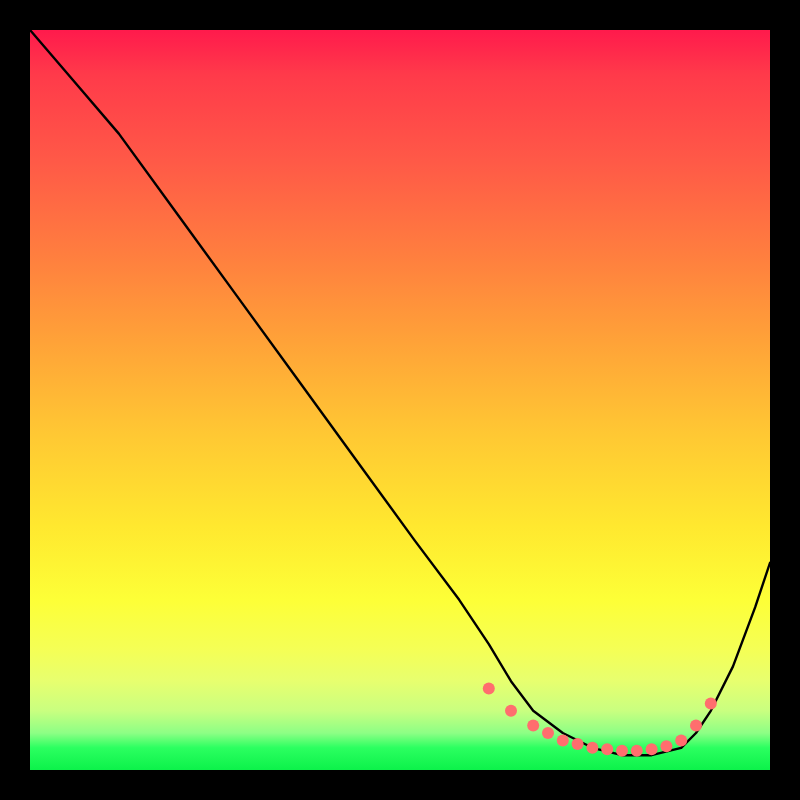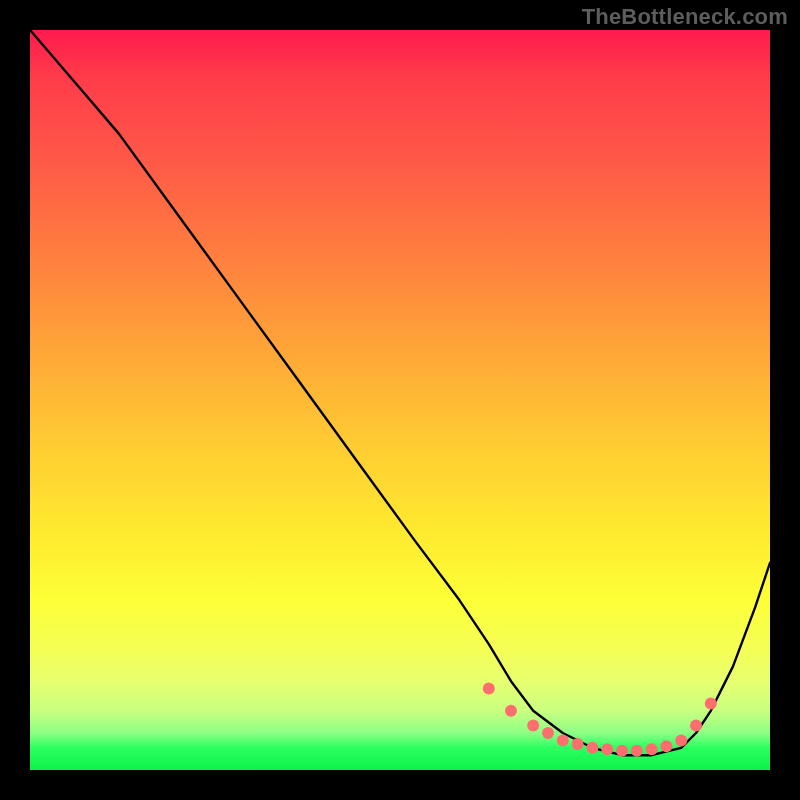--- a/index.html
+++ b/index.html
@@ -77,21 +77,20 @@
   .marker {
     fill: #ff6e6e;
     stroke: none;
   }
 </style>
 </head>
 <body>
 
 <div class="frame">
 
-  <div class="watermark">TheBottleneck.com</div>
 
   <div class="plot-area">
     <div class="gradient"></div>
 
     <svg class="chart-svg" viewBox="0 0 740 740" preserveAspectRatio="none">
       <path id="curve-path" class="curve" d="M0.0 0.0 L44.4 51.8 L88.8 103.6 L148.0 185.0 L207.2 266.4 L266.4 347.8 L325.6 429.2 L384.8 510.6 L429.2 569.8 L458.8 614.2 L481.0 651.2 L503.2 680.8 L532.8 703.0 L562.4 717.8 L592.0 725.2 L621.6 725.2 L651.2 717.8 L666.0 703.0 L680.8 680.8 L703.0 636.4 L725.2 577.2 L740.0 532.8"></path>
       <g id="markers-group">
           <circle cx="458.8" cy="658.6" r="6" class="marker"></circle>
           <circle cx="481.0" cy="680.8" r="6" class="marker"></circle>
           <circle cx="503.2" cy="695.6" r="6" class="marker"></circle>

